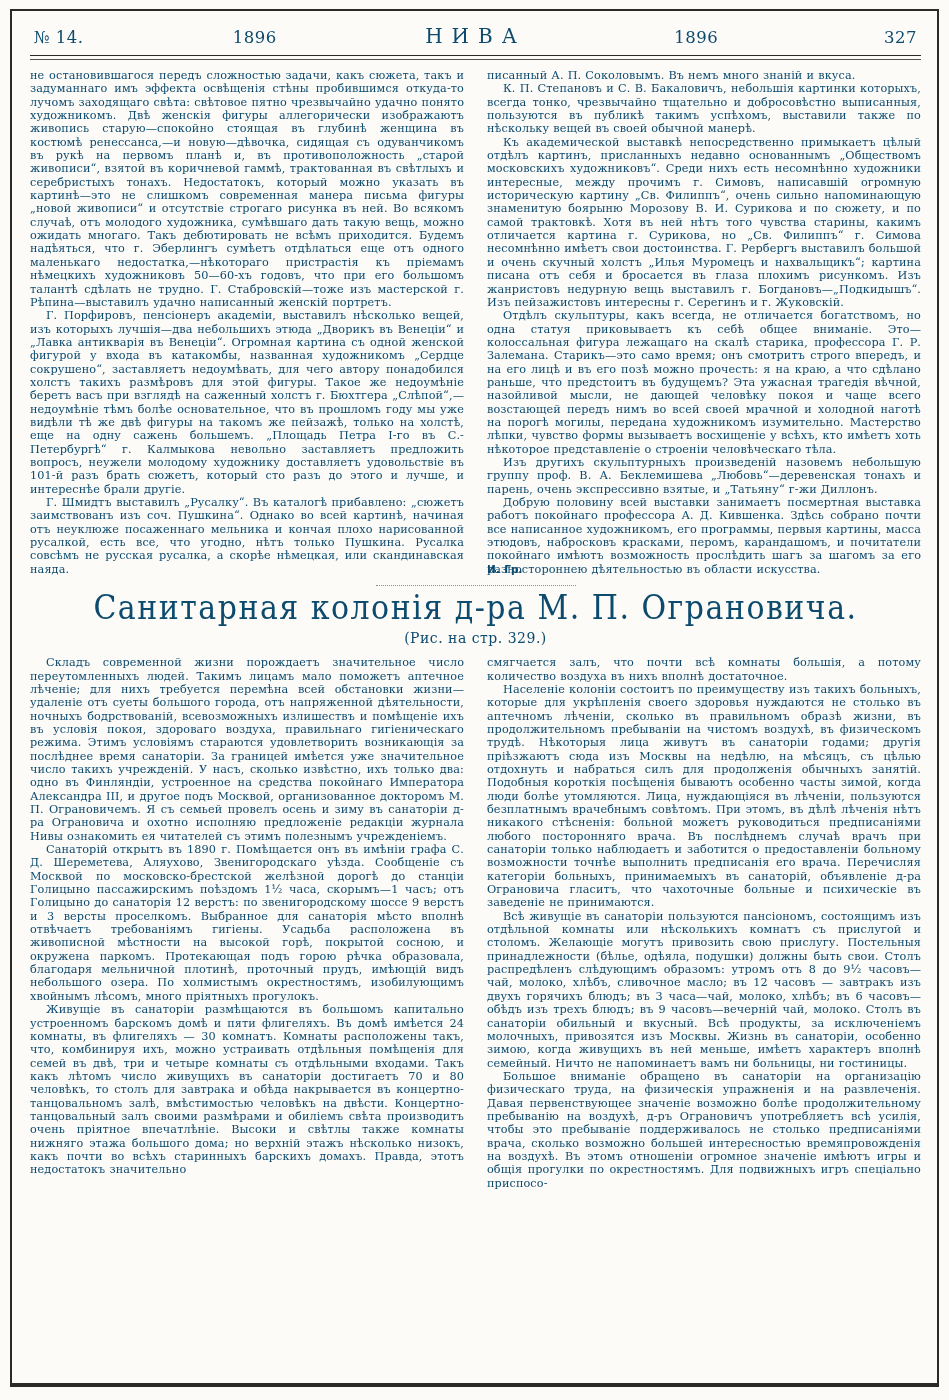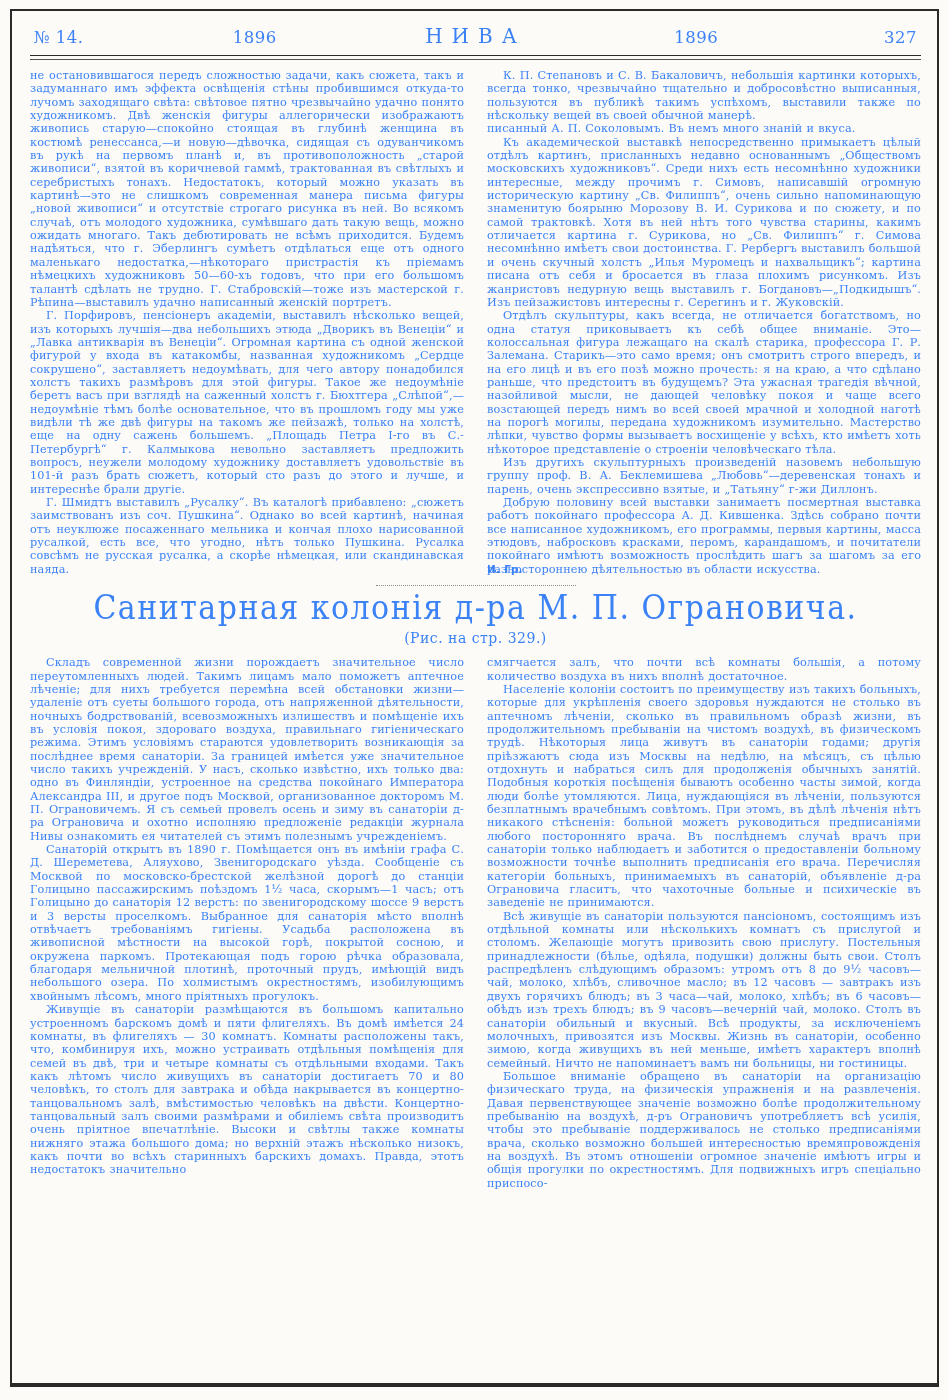--- a/index.html
+++ b/index.html
@@ -5,21 +5,21 @@
   html, body {
     margin: 0; padding: 0;
     width: 949px; height: 1400px;
     background: #fcfbf8;
     overflow: hidden;
   }
   #page {
     position: relative;
     width: 949px; height: 1400px;
     font-family: "DejaVu Serif", serif;
-    color: #3b82f6;
+    color: #0c4a6e;
   }
   #frame {
     position: absolute;
     left: 10px; top: 9px; right: 10px; bottom: 13px;
     border: 2px solid #2b2a28;
     pointer-events: none;
   }
   #content {
     position: absolute;
     left: 30px; top: 14px; right: 28px;
@@ -113,22 +113,22 @@
     </div>
     <div class="hdr-rule"></div>
 
     <div class="cols">
       <div class="col">
         <p class="par noind">не остановившагося передъ сложностью задачи, какъ сюжета, такъ и задуманнаго имъ эффекта освѣщенія стѣны пробившимся откуда-то лучомъ заходящаго свѣта: свѣтовое пятно чрезвычайно удачно понято художникомъ. Двѣ женскія фигуры аллегорически изображаютъ живопись старую—спокойно стоящая въ глубинѣ женщина въ костюмѣ ренессанса,—и новую—дѣвочка, сидящая съ одуванчикомъ въ рукѣ на первомъ планѣ и, въ противоположность „старой живописи“, взятой въ коричневой гаммѣ, трактованная въ свѣтлыхъ и серебристыхъ тонахъ. Недостатокъ, который можно указать въ картинѣ—это не слишкомъ современная манера письма фигуры „новой живописи“ и отсутствіе строгаго рисунка въ ней. Во всякомъ случаѣ, отъ молодого художника, сумѣвшаго дать такую вещь, можно ожидать многаго. Такъ дебютировать не всѣмъ приходится. Будемъ надѣяться, что г. Эберлингъ сумѣетъ отдѣлаться еще отъ одного маленькаго недостатка,—нѣкотораго пристрастія къ пріемамъ нѣмецкихъ художниковъ 50—60-хъ годовъ, что при его большомъ талантѣ сдѣлать не трудно. Г. Стабровскій—тоже изъ мастерской г. Рѣпина—выставилъ удачно написанный женскій портретъ.</p>
         <p class="par">Г. Порфировъ, пенсіонеръ академіи, выставилъ нѣсколько вещей, изъ которыхъ лучшія—два небольшихъ этюда „Дворикъ въ Венеціи“ и „Лавка антикварія въ Венеціи“. Огромная картина съ одной женской фигурой у входа въ катакомбы, названная художникомъ „Сердце сокрушено“, заставляетъ недоумѣвать, для чего автору понадобился холстъ такихъ размѣровъ для этой фигуры. Такое же недоумѣніе беретъ васъ при взглядѣ на саженный холстъ г. Бюхтгера „Слѣпой“,—недоумѣніе тѣмъ болѣе основательное, что въ прошломъ году мы уже видѣли тѣ же двѣ фигуры на такомъ же пейзажѣ, только на холстѣ, еще на одну сажень большемъ. „Площадь Петра I-го въ С.-Петербургѣ“ г. Калмыкова невольно заставляетъ предложить вопросъ, неужели молодому художнику доставляетъ удовольствіе въ 101-й разъ брать сюжетъ, который сто разъ до этого и лучше, и интереснѣе брали другіе.</p>
         <p class="par">Г. Шмидтъ выставилъ „Русалку“. Въ каталогѣ прибавлено: „сюжетъ заимствованъ изъ соч. Пушкина“. Однако во всей картинѣ, начиная отъ неуклюже посаженнаго мельника и кончая плохо нарисованной русалкой, есть все, что угодно, нѣтъ только Пушкина. Русалка совсѣмъ не русская русалка, а скорѣе нѣмецкая, или скандинавская наяда.</p>
       </div>
       <div class="col">
+        <p class="par noind">писанный А. П. Соколовымъ. Въ немъ много знаній и вкуса.</p>
         <p class="par">К. П. Степановъ и С. В. Бакаловичъ, небольшія картинки которыхъ, всегда тонко, чрезвычайно тщательно и добросовѣстно выписанныя, пользуются въ публикѣ такимъ успѣхомъ, выставили также по нѣскольку вещей въ своей обычной манерѣ.</p>
-        <p class="par noind">писанный А. П. Соколовымъ. Въ немъ много знаній и вкуса.</p>
         <p class="par">Къ академической выставкѣ непосредственно примыкаетъ цѣлый отдѣлъ картинъ, присланныхъ недавно основаннымъ „Обществомъ московскихъ художниковъ“. Среди нихъ есть несомнѣнно художники интересные, между прочимъ г. Симовъ, написавшій огромную историческую картину „Св. Филиппъ“, очень сильно напоминающую знаменитую боярыню Морозову В. И. Сурикова и по сюжету, и по самой трактовкѣ. Хотя въ ней нѣтъ того чувства старины, какимъ отличается картина г. Сурикова, но „Св. Филиппъ“ г. Симова несомнѣнно имѣетъ свои достоинства. Г. Рербергъ выставилъ большой и очень скучный холстъ „Илья Муромецъ и нахвальщикъ“; картина писана отъ себя и бросается въ глаза плохимъ рисункомъ. Изъ жанристовъ недурную вещь выставилъ г. Богдановъ—„Подкидышъ“. Изъ пейзажистовъ интересны г. Серегинъ и г. Жуковскій.</p>
         <p class="par">Отдѣлъ скульптуры, какъ всегда, не отличается богатствомъ, но одна статуя приковываетъ къ себѣ общее вниманіе. Это—колоссальная фигура лежащаго на скалѣ старика, профессора Г. Р. Залемана. Старикъ—это само время; онъ смотритъ строго впередъ, и на его лицѣ и въ его позѣ можно прочесть: я на краю, а что сдѣлано раньше, что предстоитъ въ будущемъ? Эта ужасная трагедія вѣчной, назойливой мысли, не дающей человѣку покоя и чаще всего возстающей передъ нимъ во всей своей мрачной и холодной наготѣ на порогѣ могилы, передана художникомъ изумительно. Мастерство лѣпки, чувство формы вызываетъ восхищеніе у всѣхъ, кто имѣетъ хоть нѣкоторое представленіе о строеніи человѣческаго тѣла.</p>
         <p class="par">Изъ другихъ скульптурныхъ произведеній назовемъ небольшую группу проф. В. А. Беклемишева „Любовь“—деревенская тонахъ и парень, очень экспрессивно взятые, и „Татьяну“ г-жи Диллонъ.</p>
         <p class="par">Добрую половину всей выставки занимаетъ посмертная выставка работъ покойнаго профессора А. Д. Кившенка. Здѣсь собрано почти все написанное художникомъ, его программы, первыя картины, масса этюдовъ, набросковъ красками, перомъ, карандашомъ, и почитатели покойнаго имѣютъ возможность прослѣдить шагъ за шагомъ за его разностороннею дѣятельностью въ области искусства.</p>
         <div class="signature">И. Гр.</div>
       </div>
     </div>
 
     <div class="sep"></div>
     <div class="title-block">

